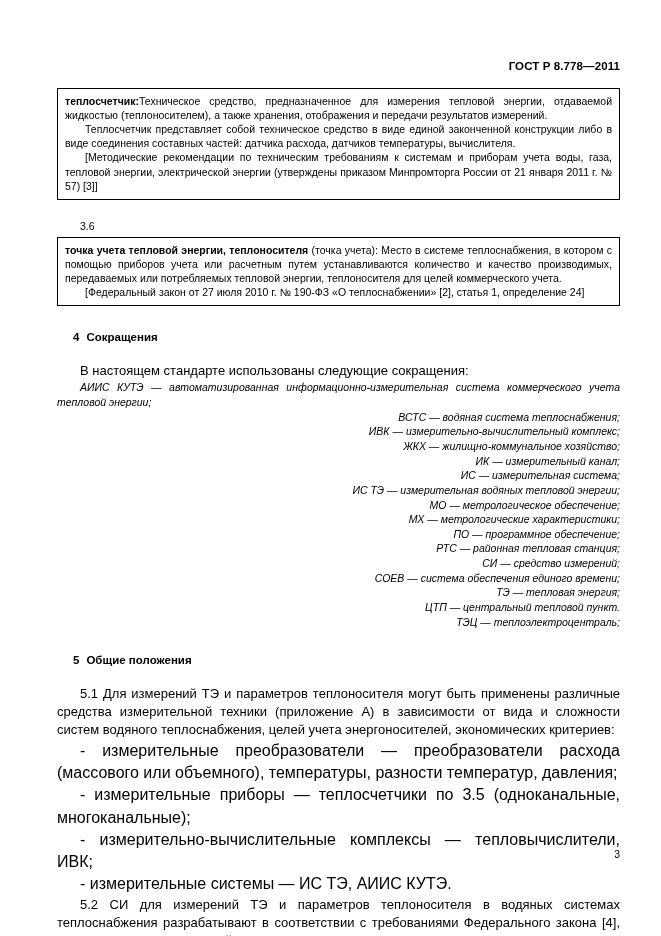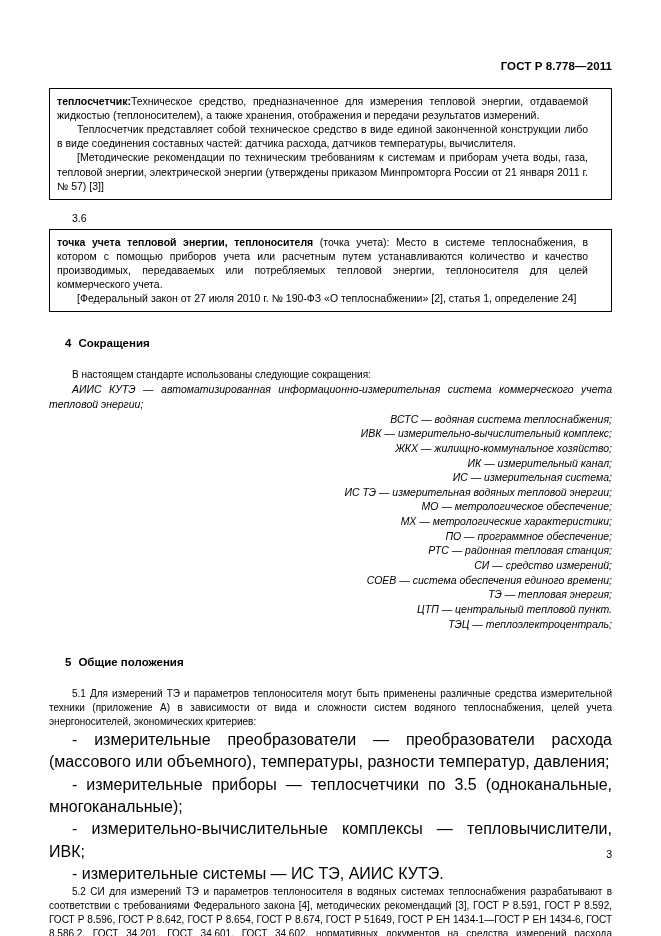--- a/index.html
+++ b/index.html
@@ -11,21 +11,21 @@
     width: 661px;
     height: 936px;
     position: relative;
     font-family: "Liberation Sans", sans-serif;
     color: #000000;
     -webkit-font-smoothing: antialiased;
   }
 
   .page {
     position: absolute;
-    left: 0; top: 0;
+    left: 8px; top: 0;
     width: 653px;
     height: 936px;
     overflow: hidden;
   }
 
   
   .header {
     position: absolute;
     left: 49px;
     top: 60px;
@@ -47,24 +47,24 @@
   .clause-num {
     font-size: 10.5px;
     margin-left: 23px;
     margin-bottom: 4px;
     line-height: 1.25;
   }
 
   
   .defbox {
     border: 1.1px solid #000000;
-    padding: 5px 23px 6px 7px;
+    padding: 5px 7px 6px 7px;
     box-sizing: border-box;
     width: 563px;
-    margin-bottom: 2px;
+    margin-bottom: 10px;
   }
   .defbox p {
     margin: 0;
     font-size: 10.5px;
     line-height: 1.345;
     text-align: justify;
     text-justify: inter-word;
     hyphens: none;
   }
   .defbox p.ind { text-indent: 20px; }
@@ -78,21 +78,21 @@
     font-weight: bold;
     margin: 24px 0 0 16px;
     padding: 0;
     line-height: 1.3;
   }
   h2.section .sec-no { margin-right: 7px; }
 
   
   p.body {
     margin: 0;
-    font-size: 10px;
+    font-size: 13px;
     line-height: 1.395;
     text-align: justify;
     text-justify: inter-word;
   }
   p.body.first { margin-top: 17px; }
   p.indent { text-indent: 23px; }
 
   .abbr-list {
     margin: 0;
     padding: 0;

